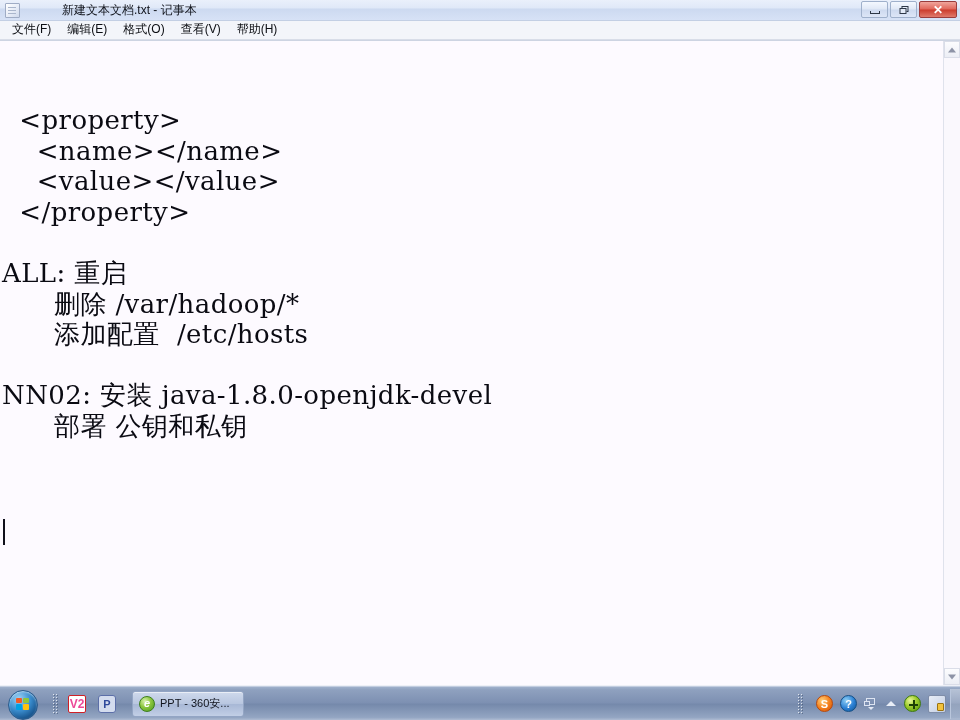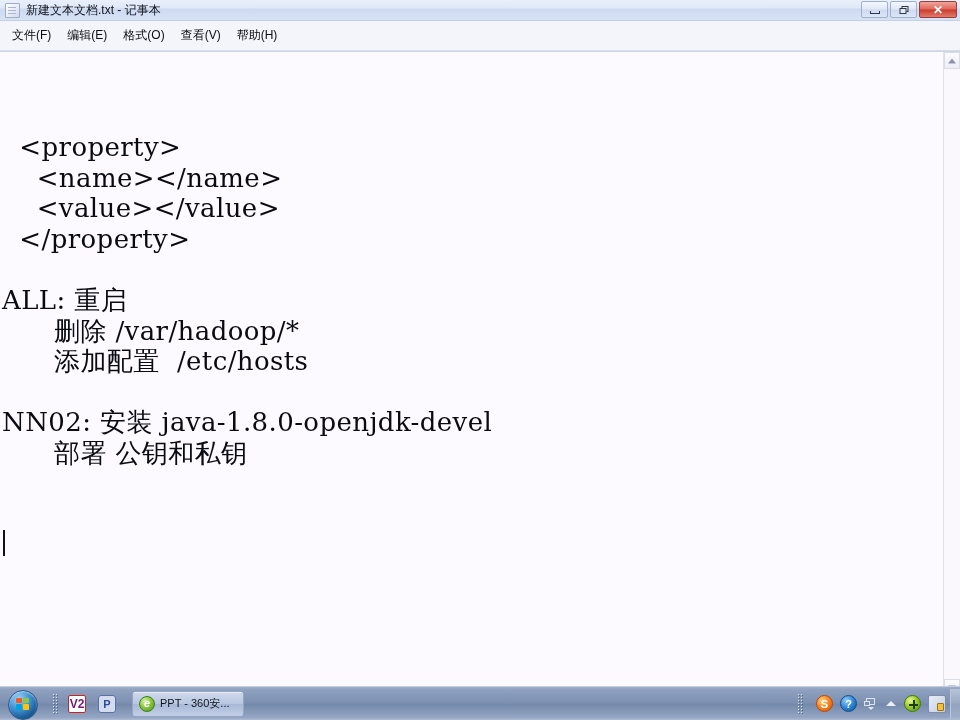--- a/index.html
+++ b/index.html
@@ -63,20 +63,21 @@
   
   #title-bar {
     position: relative;
     height: 21px;
     background: linear-gradient(to bottom,
         #eaf0fb 0%, #dfe8f8 42%, #ccd9f0 43%, #d7e2f6 100%);
     border-bottom: 1px solid #c3cfe4;
     display: flex;
     align-items: center;
     box-sizing: border-box;
+    gap: 36px;
   }
 
   #title-icon {
     width: 15px; height: 15px;
     margin-left: 5px;
     margin-right: 6px;
     background: linear-gradient(135deg, #ffffff 0%, #e4eaf6 60%, #cfd9ec 100%);
     border: 1px solid #9facc5;
     border-radius: 1px;
     position: relative;
@@ -159,21 +160,21 @@
     position: absolute;
     left: 0; bottom: 0;
     width: 7px; height: 6px;
     border: 1px solid #2d3747;
     background: #e4ebf8;
     box-sizing: border-box;
   }
 
   
   #menu-bar {
-    height: 30px;
+    height: 19px;
     background: #f3f5fa;
     border-bottom: 1px solid #d8dde8;
     display: flex;
     align-items: center;
     padding-left: 4px;
     box-sizing: border-box;
   }
   .menu-item {
     font-size: 12px;
     color: #0b0d12;
@@ -190,21 +191,21 @@
     border-top: 1px solid #cdd4e2;
     box-sizing: border-box;
     overflow: hidden;
   }
 
   #text-surface {
     position: absolute;
     left: 0; top: 0;
     right: 17px; bottom: 0;
     background: #fdfaff;
-    padding-top: 80px;
+    padding-top: 64px;
     box-sizing: border-box;
     overflow: hidden;
   }
 
   #doc-text {
     font-family: "DejaVu Serif", "Liberation Serif", serif;
     font-size: 26px;
     line-height: 30.6px;
     color: #0a0a12;
     white-space: pre;
@@ -334,21 +335,21 @@
     font-size: 11px;
     font-weight: bold;
     display: flex;
     align-items: center;
     justify-content: center;
     box-sizing: border-box;
   }
   .ql-icon.ve {
     background: #ffffff;
     border: 1px solid #cf2026;
-    color: #701a75;
+    color: #ec4899;
     font-size: 12px;
   }
   .ql-icon.ppt-p {
     background: #d3dcee;
     border: 1px solid #5c6fa8;
     color: #2f4a9c;
     border-radius: 3px;
   }
 
   #task-buttons {

